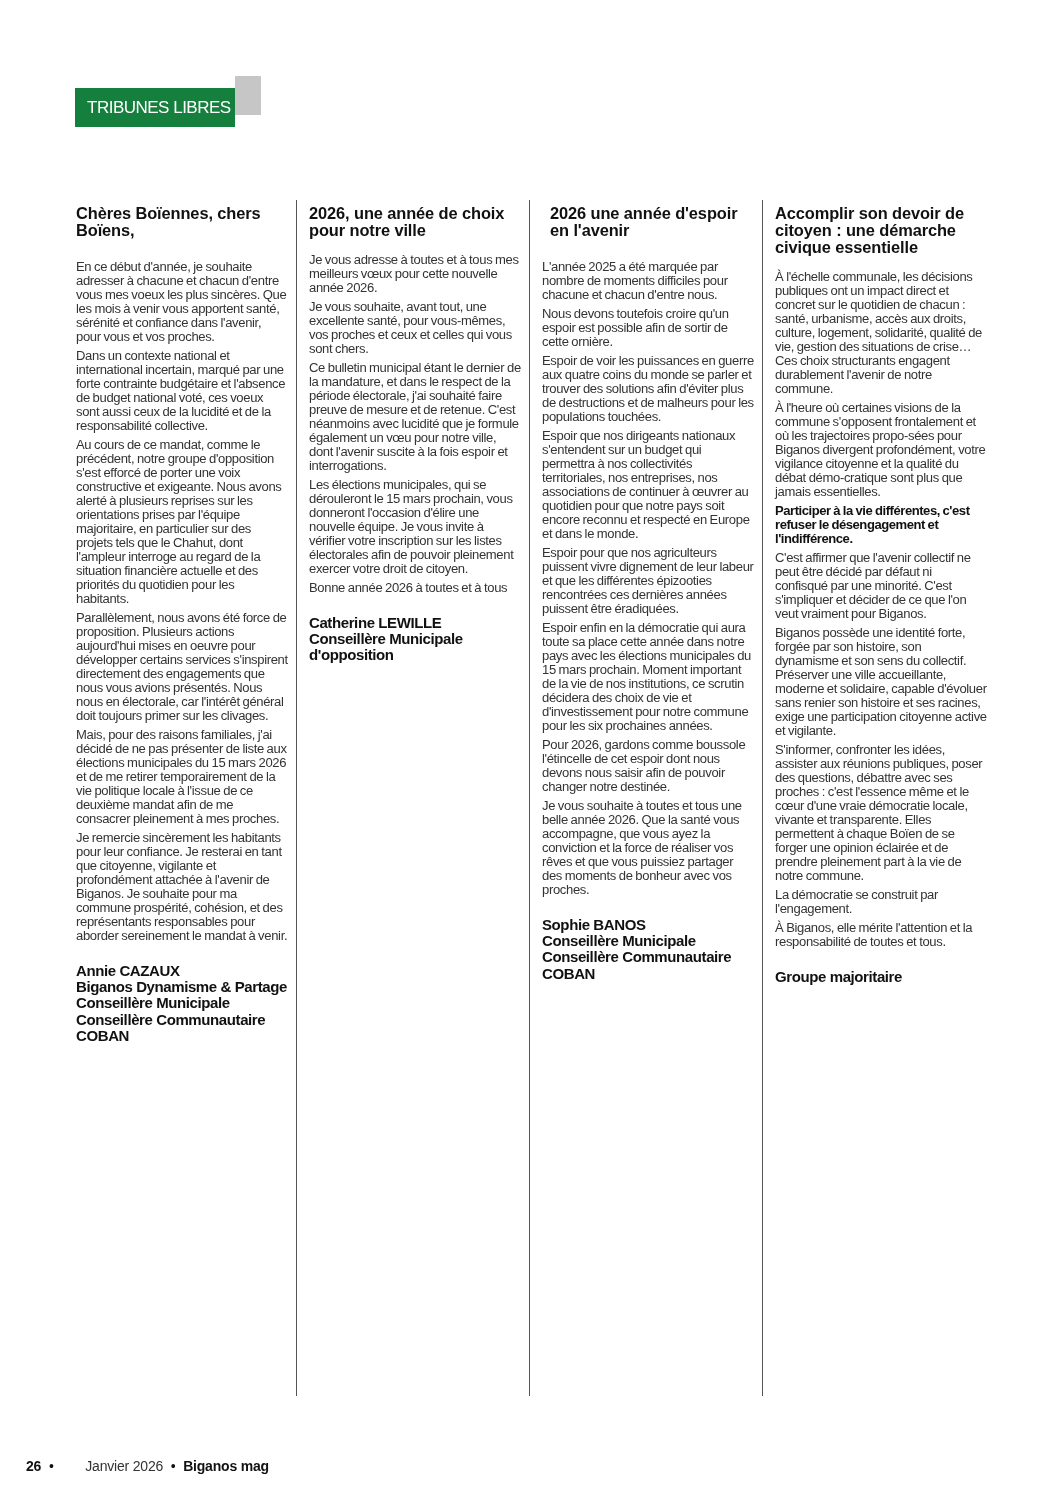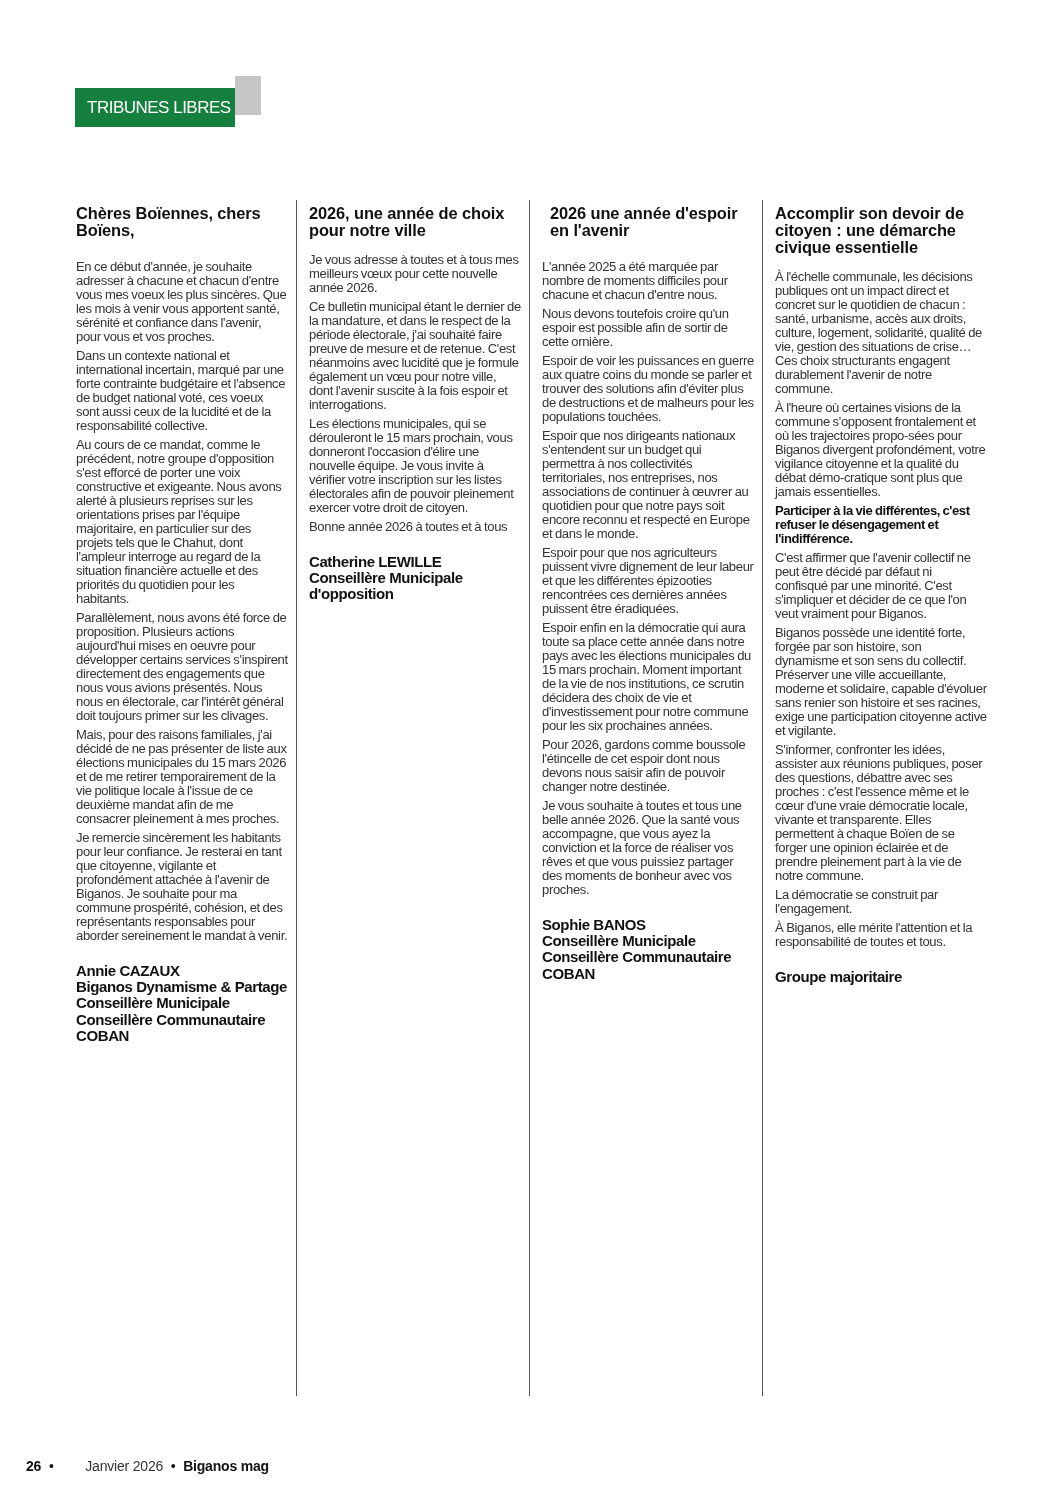--- a/index.html
+++ b/index.html
@@ -82,20 +82,21 @@
     <div>Biganos Dynamisme &amp; Partage</div>
     <div>Conseillère Municipale</div>
     <div>Conseillère Communautaire</div>
     <div>COBAN</div>
   </div>
 </article>
 
 <article class="col col2">
   <h2>2026, une année de choix pour notre ville</h2>
   <p>Je vous adresse à toutes et à tous mes meilleurs vœux pour cette nouvelle année 2026.</p>
+  <p>Je vous souhaite, avant tout, une excellente santé, pour vous-mêmes, vos proches et ceux et celles qui vous sont chers.</p>
   <p>Ce bulletin municipal étant le dernier de la mandature, et dans le respect de la période électorale, j'ai souhaité faire preuve de mesure et de retenue. C'est néanmoins avec lucidité que je formule également un vœu pour notre ville, dont l'avenir suscite à la fois espoir et interrogations.</p>
   <p>Les élections municipales, qui se dérouleront le 15 mars prochain, vous donneront l'occasion d'élire une nouvelle équipe. Je vous invite à vérifier votre inscription sur les listes électorales afin de pouvoir pleinement exercer votre droit de citoyen.</p>
   <p>Bonne année 2026 à toutes et à tous</p>
   <div class="signature">
     <div>Catherine LEWILLE</div>
     <div>Conseillère Municipale</div>
     <div>d'opposition</div>
   </div>
 </article>
 

